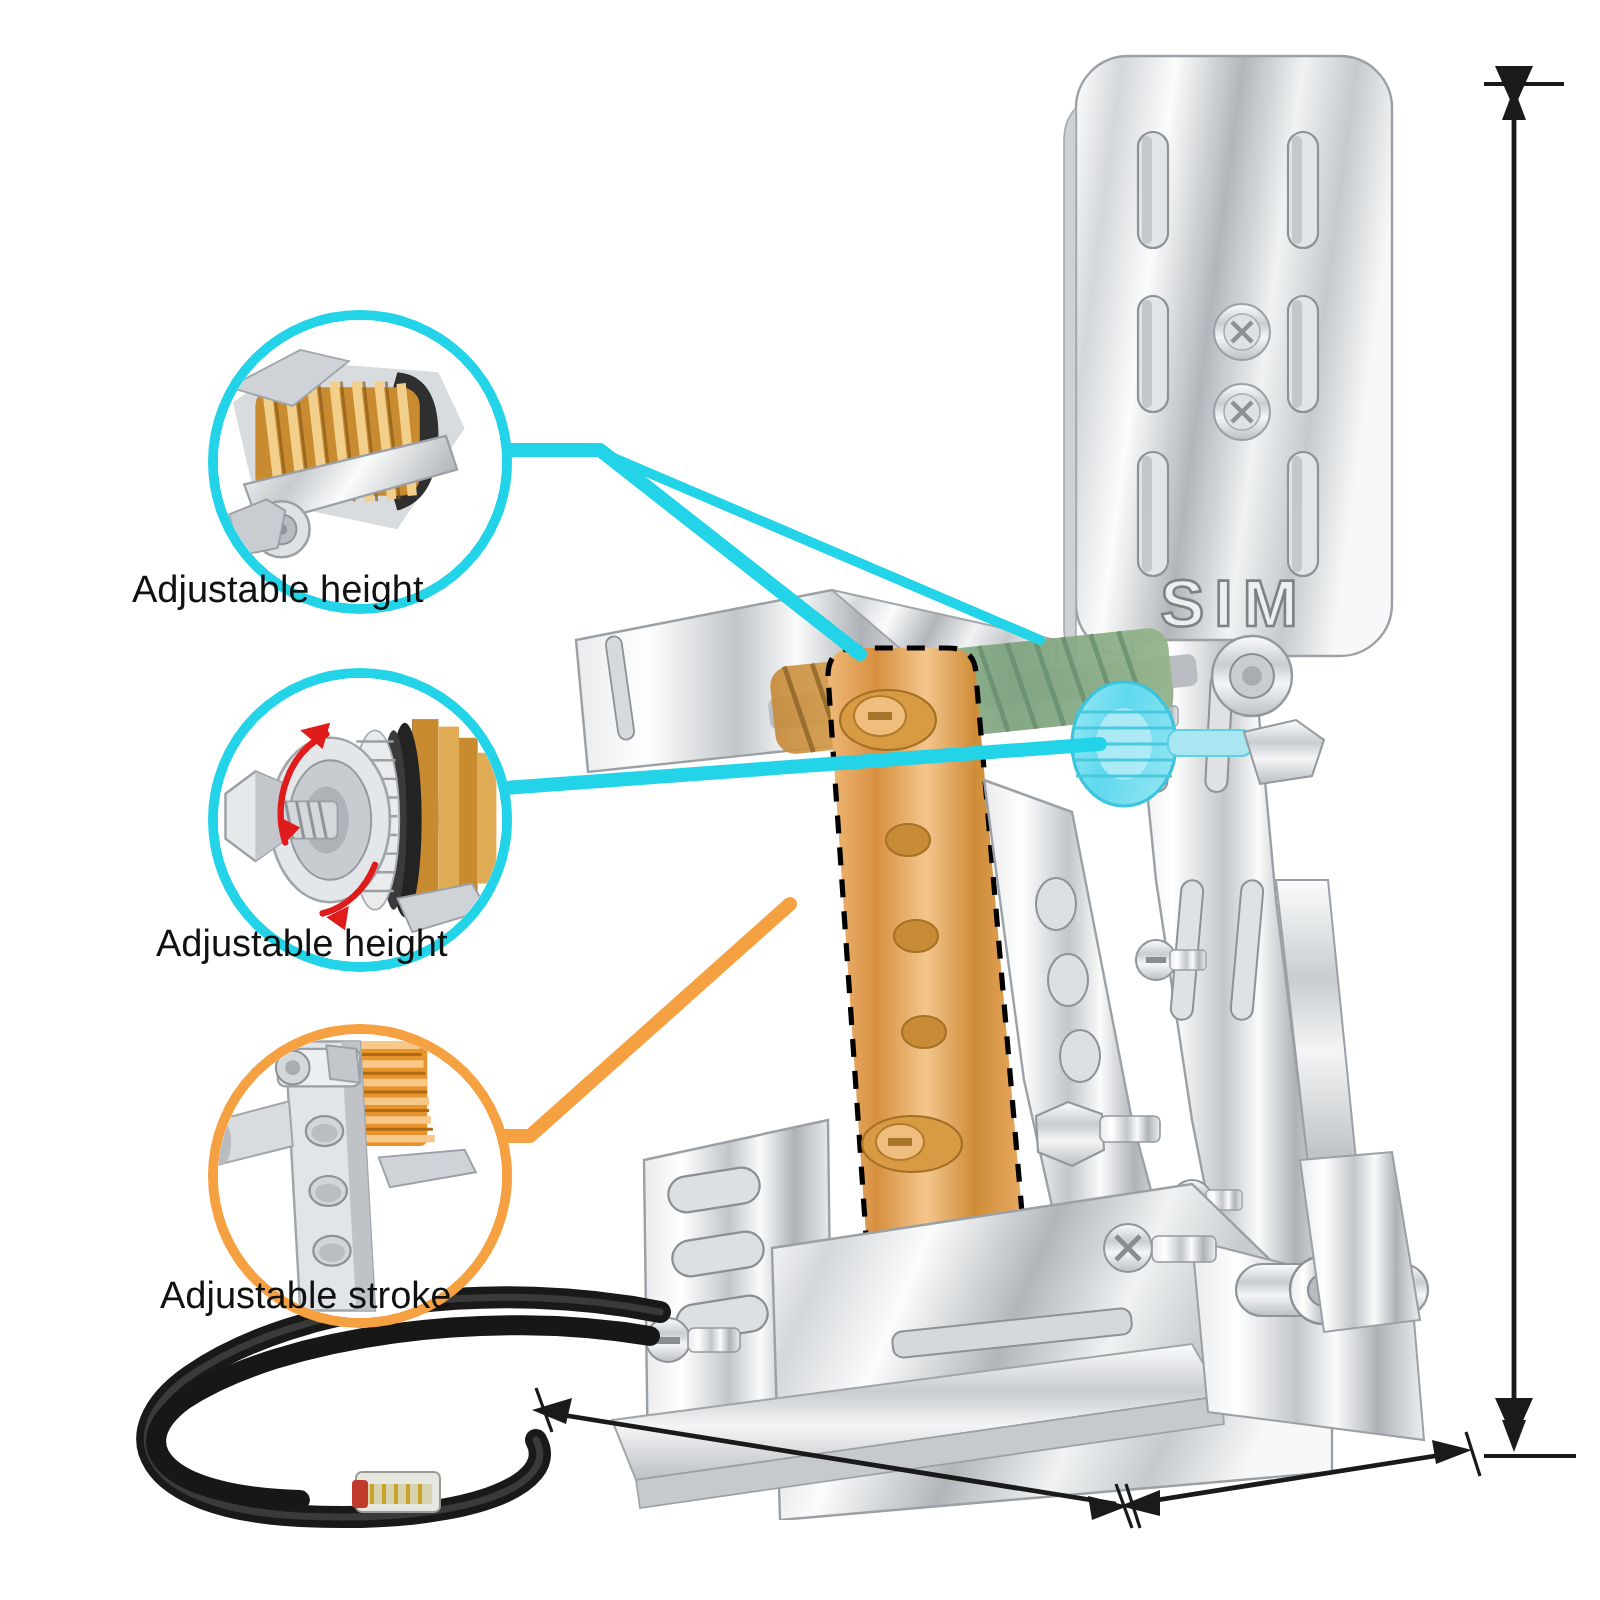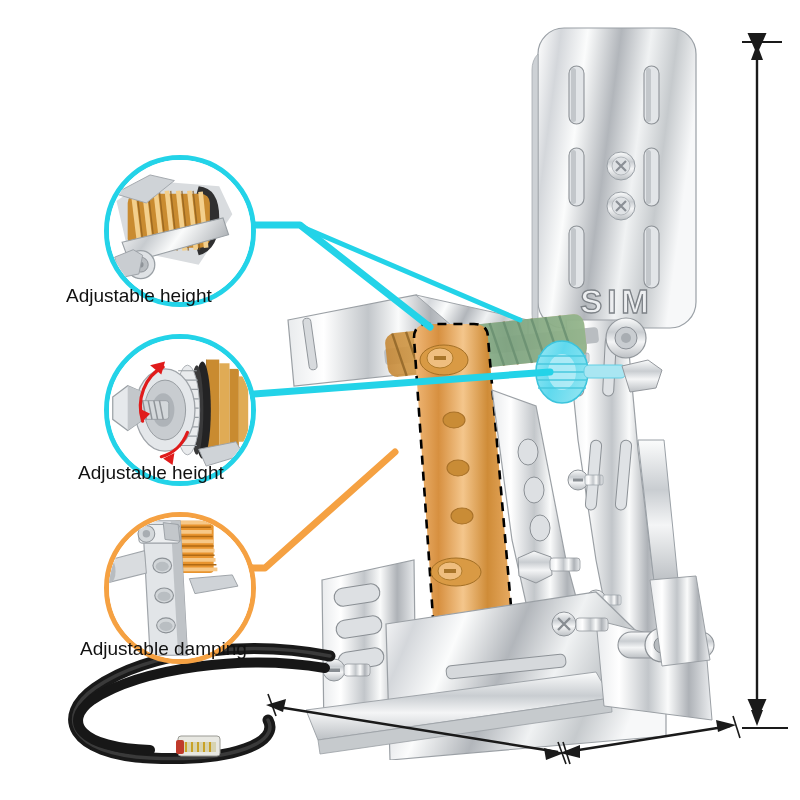--- a/index.html
+++ b/index.html
@@ -535,16 +535,16 @@
           <circle cx="40" cy="18" r="4" fill="#a8adb2"></circle>
           <path d="M58 6 l16 2 l2 18 l-16 -2 z" fill="#c3c7cb" stroke="#9aa0a5" stroke-width="1"></path>
         </g>
 
         <path d="M0 46 L38 36 L40 60 L0 70 Z" fill="#d9dcdf" stroke="#a0a5aa" stroke-width="1.1"></path>
         <ellipse cx="2" cy="58" rx="5" ry="12" fill="#b8bcc0"></ellipse>
 
         <path d="M86 66 l46 -4 l6 12 l-46 8 z" fill="#cfd3d7" stroke="#9aa0a5" stroke-width="1"></path>
       </svg>
     </div>
-    <div class="callout-label" style="left:80px;top:638px;">Adjustable damping</div>
+    <div class="callout-label" style="left:80px;top:638px;">Adjustable stroke</div>
   </div>
 
 </div>
 
 </body></html>

